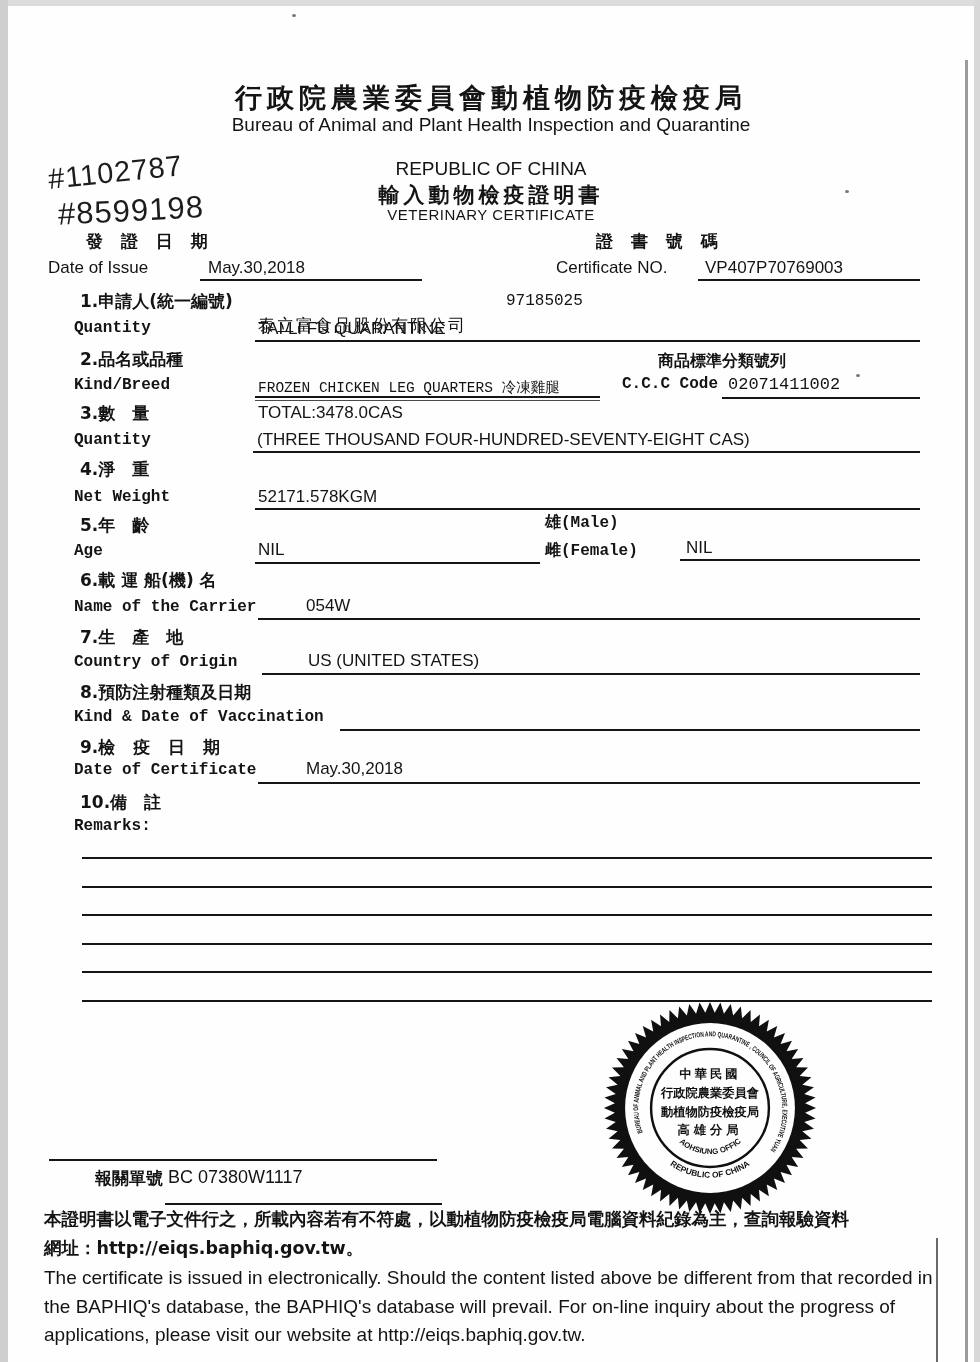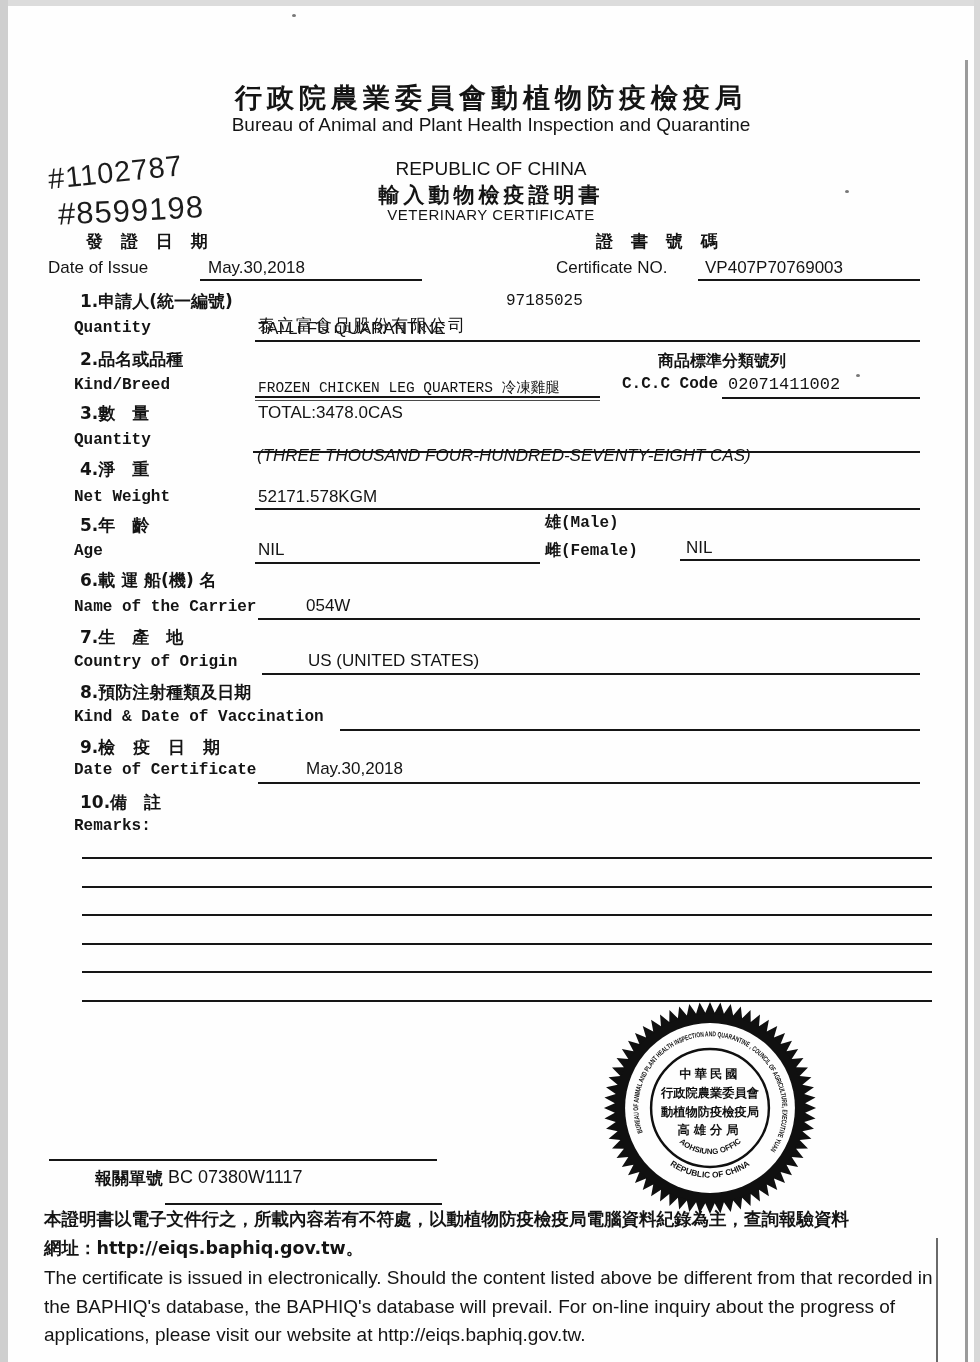--- a/index.html
+++ b/index.html
@@ -79,21 +79,21 @@
   <div class="abs mono-val" style="left:258px;top:378px;font-size:14.5px;">FROZEN CHICKEN LEG QUARTERS 冷凍雞腿</div>
   <div class="abs uline" style="left:255px;top:376px;width:345px;height:20px;"></div>
   <div class="abs uline-thin" style="left:255px;top:380px;width:345px;height:20px;"></div>
   <div class="abs mono-label" style="left:622px;top:375px;">C.C.C Code</div>
   <div class="abs mono-val" style="left:728px;top:375px;font-size:17px;">02071411002</div>
   <div class="abs uline" style="left:722px;top:376px;width:198px;height:21px;"></div>
 
   <div class="abs zh-label" style="left:40px;top:402px;">3.數　量</div>
   <div class="abs sans-val" style="left:258px;top:403px;">TOTAL:3478.0CAS</div>
   <div class="abs mono-label" style="left:74px;top:431px;">Quantity</div>
-  <div class="abs sans-val" style="left:257px;top:446px;font-style:italic;">(THREE THOUSAND FOUR-HUNDRED-SEVENTY-EIGHT CAS)</div>
+  <div class="abs sans-val" style="left:257px;top:430px;">(THREE THOUSAND FOUR-HUNDRED-SEVENTY-EIGHT CAS)</div>
   <div class="abs uline" style="left:253px;top:430px;width:667px;height:21px;"></div>
 
   <div class="abs zh-label" style="left:40px;top:458px;">4.淨　重</div>
   <div class="abs mono-label" style="left:74px;top:488px;">Net Weight</div>
   <div class="abs sans-val" style="left:258px;top:487px;">52171.578KGM</div>
   <div class="abs uline" style="left:255px;top:487px;width:665px;height:21px;"></div>
 
   <div class="abs zh-label" style="left:40px;top:514px;">5.年　齡</div>
   <div class="abs mono-label" style="left:545px;top:512px;">雄(Male)</div>
   <div class="abs mono-label" style="left:74px;top:542px;">Age</div>

